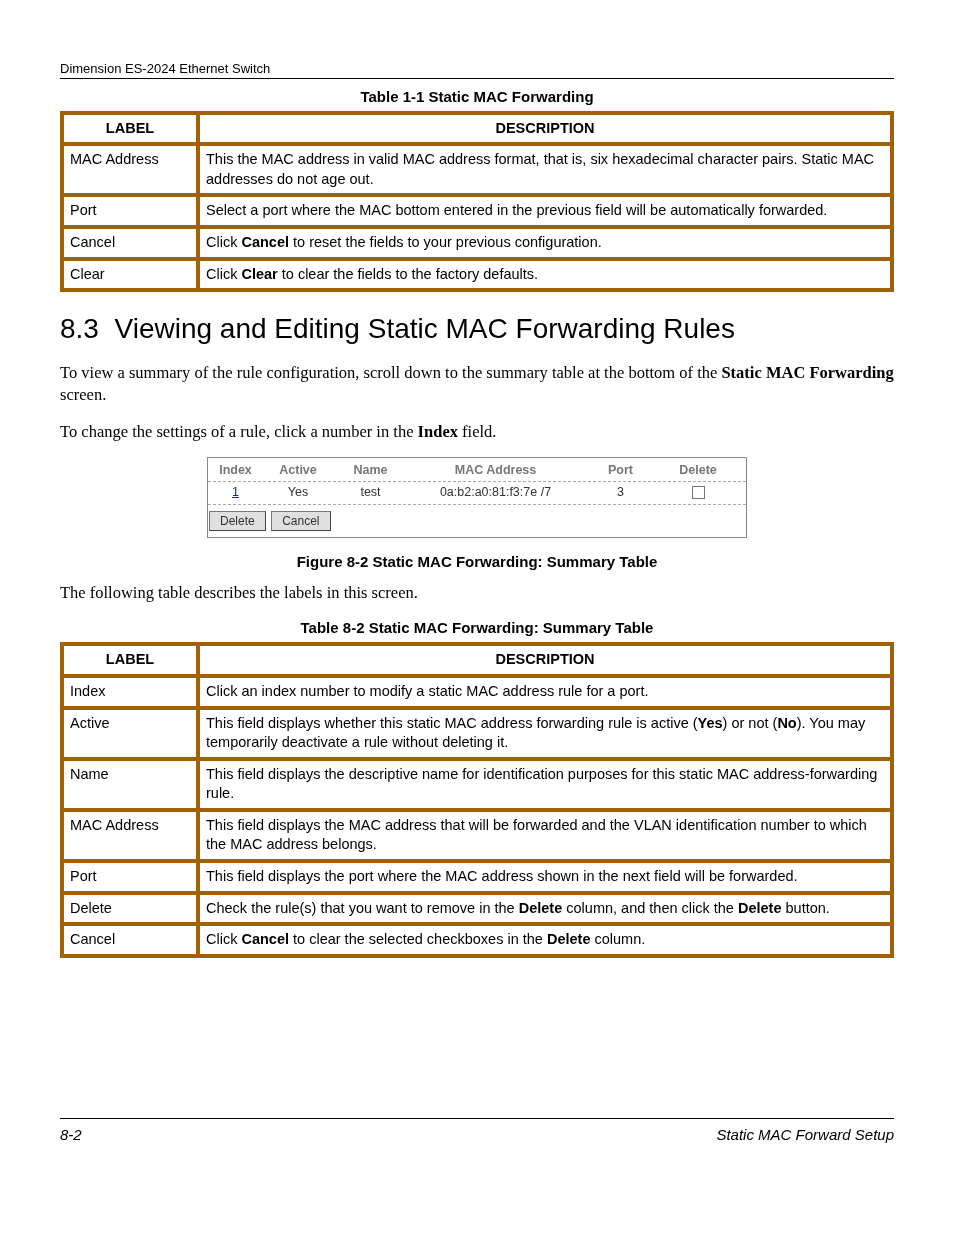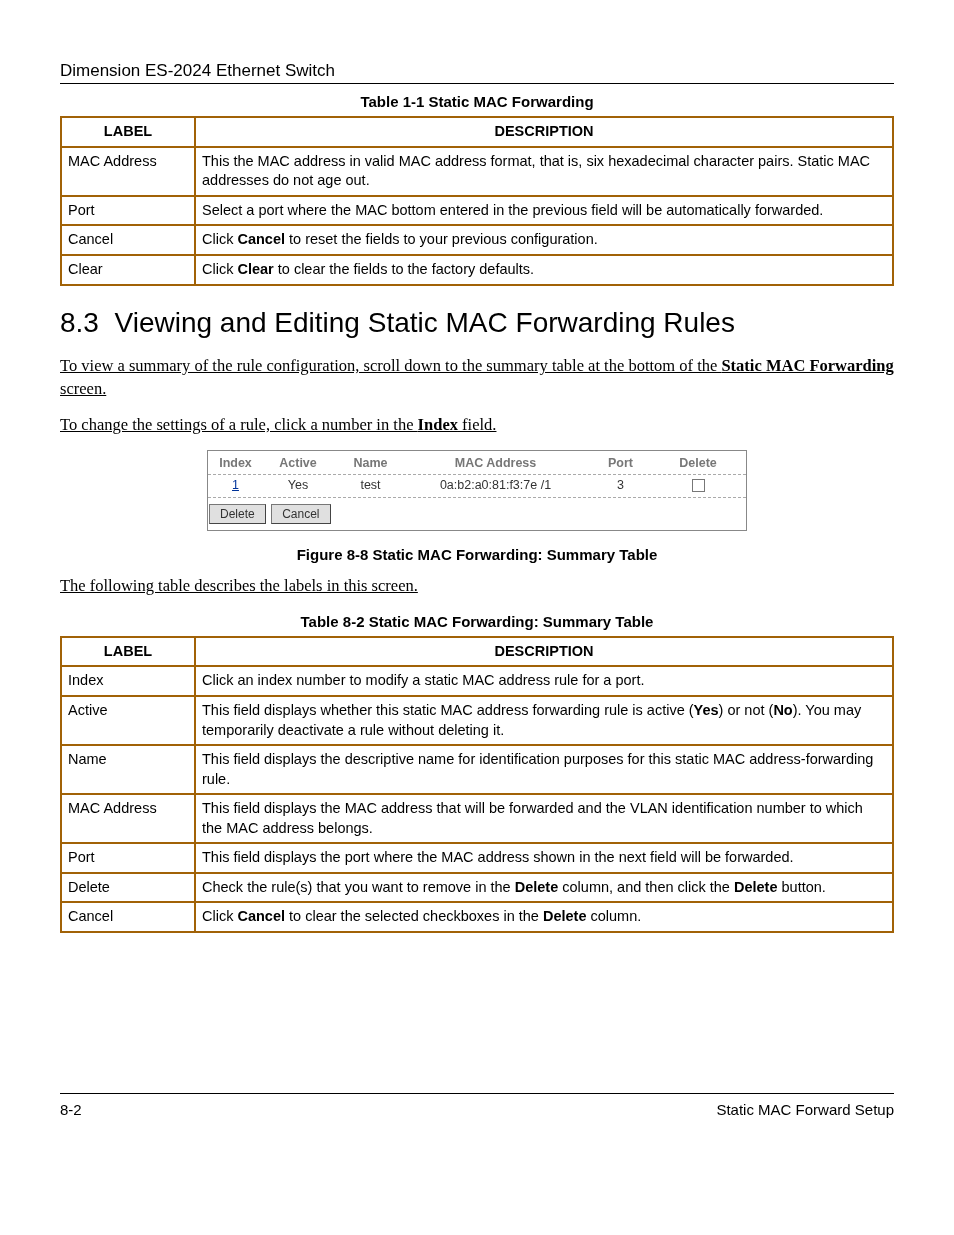--- a/index.html
+++ b/index.html
@@ -10,57 +10,56 @@
     margin: 0;
     padding: 60px 60px 40px 60px;
     width: 954px;
     box-sizing: border-box;
     line-height: 1.35;
   }
   .header {
     border-bottom: 1.5px solid #000;
     padding-bottom: 0;
     margin-bottom: 8px;
-    font-size: 17px;
+    font-size: 13px;
   }
   .table-caption {
     text-align: center;
     font-weight: bold;
     font-size: 15px;
     margin: 6px 0 4px 0;
   }
   table.doc-table {
     border-collapse: collapse;
     width: 100%;
     font-size: 14.5px;
     margin-bottom: 18px;
   }
   table.doc-table th, table.doc-table td {
-    border: 2px solid #a16207;
+    border: 4px solid #a16207;
     padding: 4px 6px;
     text-align: left;
     vertical-align: top;
   }
   table.doc-table th {
     font-weight: bold;
     text-align: center;
   }
   .col-label { width: 120px; }
   h2.section {
     font-family: Arial, Helvetica, sans-serif;
     font-weight: normal;
     font-size: 28px;
     margin: 18px 0 14px 0;
   }
   p.body {
     font-family: "Times New Roman", Times, serif;
     font-size: 16.5px;
     margin: 2px 0 14px 0;
     line-height: 1.35;
-    text-decoration: underline;
   }
   .figure-wrap {
     margin: 12px auto 6px auto;
     width: 540px;
   }
   .summary-box {
     border: 1px solid #888;
     background: #fff;
     font-family: Arial, sans-serif;
     font-size: 12.5px;
@@ -115,20 +114,21 @@
     font-size: 15px;
     margin: 14px 0 10px 0;
   }
   .footer {
     border-top: 1.5px solid #000;
     margin-top: 160px;
     padding-top: 6px;
     display: flex;
     justify-content: space-between;
     font-size: 15px;
+    font-style: italic;
   }
 </style>
 </head>
 <body>
 
 <div class="header">
   <span>Dimension ES-2024 Ethernet Switch</span>
 </div>
 
 <div class="table-caption">Table 1-1 Static MAC Forwarding</div>
@@ -174,32 +174,32 @@
       <div class="sc sc-active">Active</div>
       <div class="sc sc-name">Name</div>
       <div class="sc sc-mac">MAC Address</div>
       <div class="sc sc-port">Port</div>
       <div class="sc sc-del">Delete</div>
     </div>
     <div class="summary-row">
       <div class="sc sc-index"><span class="link">1</span></div>
       <div class="sc sc-active">Yes</div>
       <div class="sc sc-name">test</div>
-      <div class="sc sc-mac">0a:b2:a0:81:f3:7e /1</div>
+      <div class="sc sc-mac">0a:b2:a0:81:f3:7e /7</div>
       <div class="sc sc-port">3</div>
       <div class="sc sc-del"><span class="checkbox-glyph"></span></div>
     </div>
     <div class="btn-row">
       <span class="ui-btn">Delete</span>
       <span class="ui-btn">Cancel</span>
     </div>
   </div>
 </div>
 
-<div class="figure-caption">Figure 8-8 Static MAC Forwarding: Summary Table</div>
+<div class="figure-caption">Figure 8-2 Static MAC Forwarding: Summary Table</div>
 
 <p class="body">The following table describes the labels in this screen.</p>
 
 <div class="table-caption">Table 8-2 Static MAC Forwarding: Summary Table</div>
 
 <table class="doc-table">
   <thead>
     <tr>
       <th class="col-label">LABEL</th>
       <th>DESCRIPTION</th>

